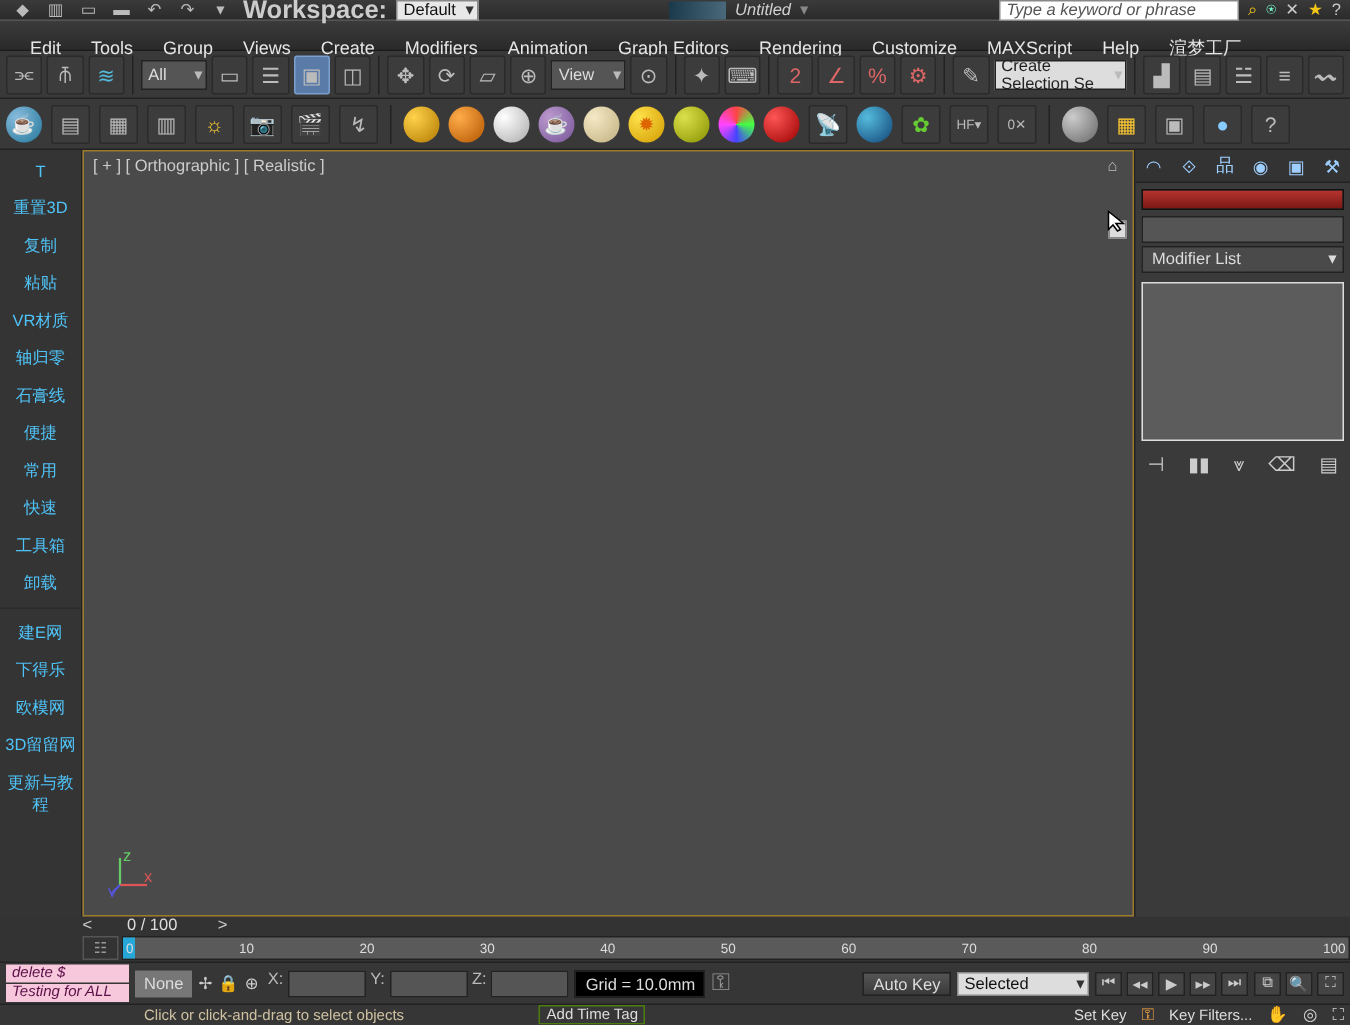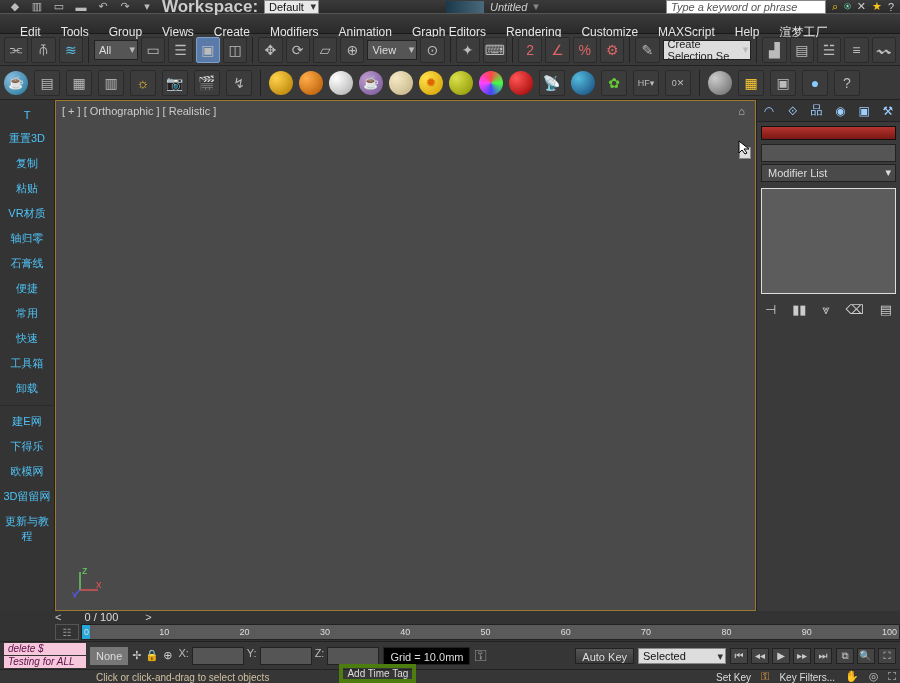--- a/index.html
+++ b/index.html
@@ -310,20 +310,20 @@
       <div class="tbtn">⧉</div>
       <div class="tbtn">🔍</div>
       <div class="tbtn">⛶</div>
     </div>
   </div>
 </div>
 
 <div class="bottombar">
   <span class="prompt" style="width:82px"></span>
   <span class="prompt">Click or click-and-drag to select objects</span>
-  <span style="color:#ddd;font-size:10px;margin-left:60px;border:4px solid #4d7c0f;padding:0 4px">Add Time Tag</span>
+  <span style="color:#ddd;font-size:10px;margin-left:80px;border:1px solid #4d7c0f;padding:0 4px">Add Time Tag</span>
   <span class="setkey">Set Key</span>
   <span style="color:#fa4">⚿</span>
   <span class="kf">Key Filters...</span>
   <span>✋</span>
   <span>◎</span>
   <span>⛶</span>
 </div>
 
 </body></html>

